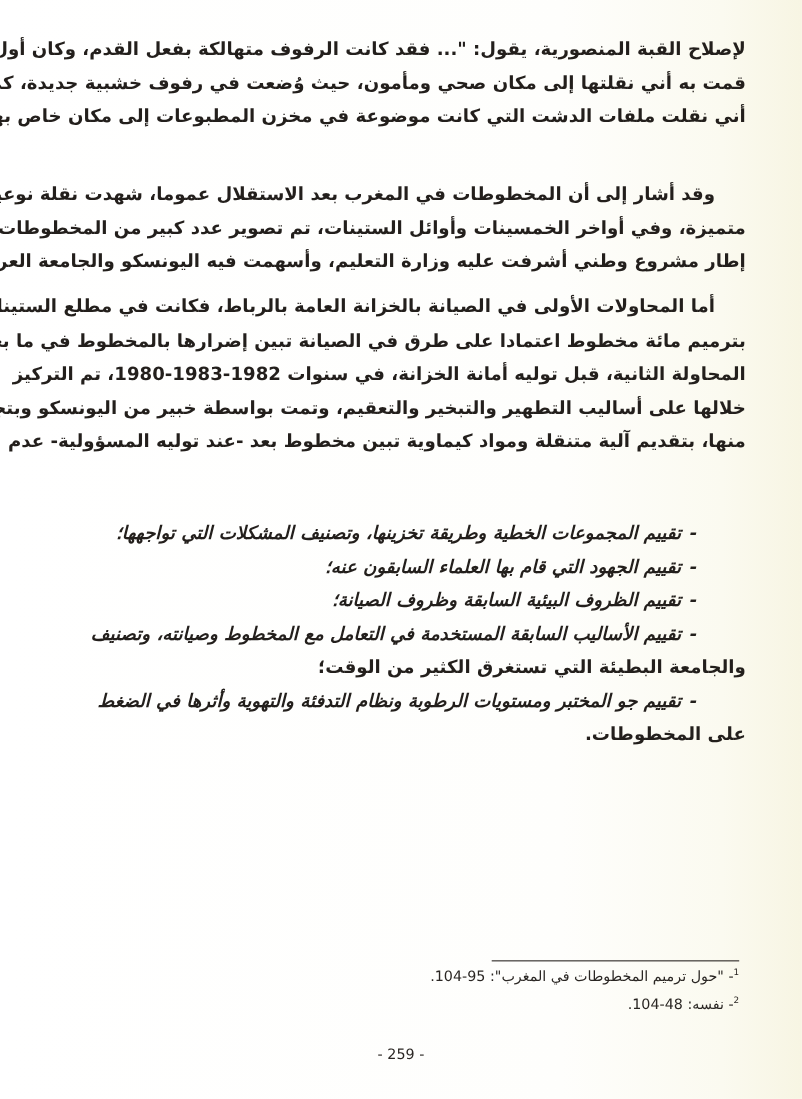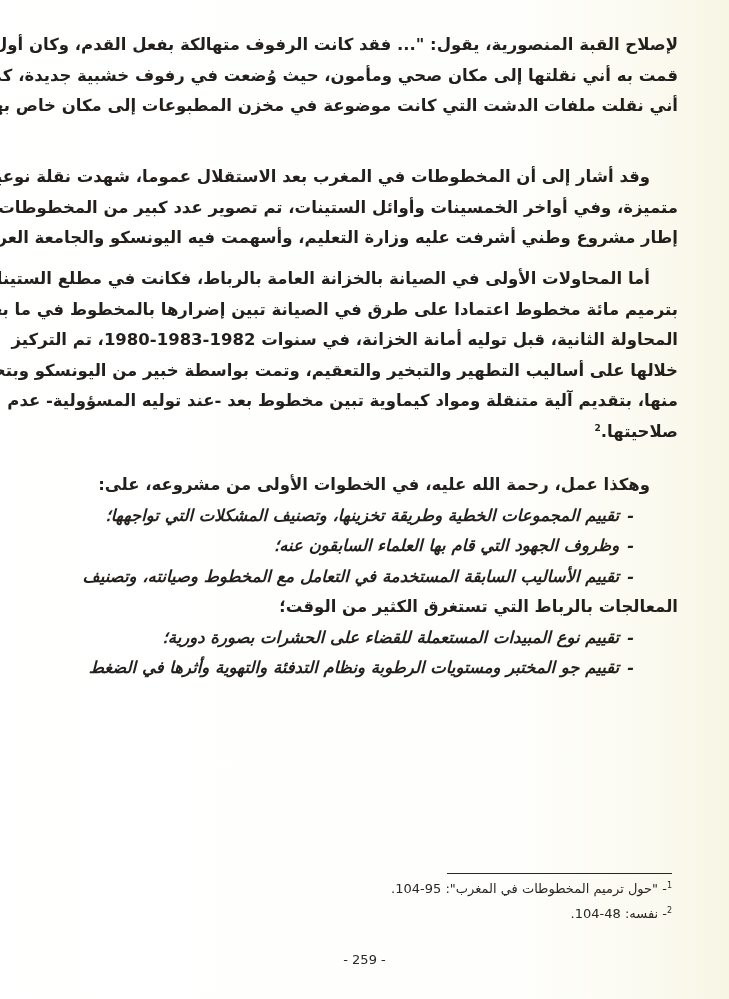--- a/index.html
+++ b/index.html
@@ -126,37 +126,36 @@
     <span class="p-line">متميزة، وفي أواخر الخمسينات وأوائل الستينات، تم تصوير عدد كبير من المخطوطات في</span>
     <span class="p-line last">إطار مشروع وطني أشرفت عليه وزارة التعليم، وأسهمت فيه اليونسكو والجامعة العربية.</span>
   </div>
 
   <div class="text-block p3">
     <span class="p-line indent">أما المحاولات الأولى في الصيانة بالخزانة العامة بالرباط، فكانت في مطلع الستينات</span>
     <span class="p-line">بترميم مائة مخطوط اعتمادا على طرق في الصيانة تبين إضرارها بالمخطوط في ما بعد، وأما</span>
     <span class="p-line">المحاولة الثانية، قبل توليه أمانة الخزانة، في سنوات 1982-1983-1980، تم التركيز</span>
     <span class="p-line">خلالها على أساليب التطهير والتبخير والتعقيم، وتمت بواسطة خبير من اليونسكو وبتجهيز</span>
     <span class="p-line">منها، بتقديم آلية متنقلة ومواد كيماوية تبين مخطوط بعد -عند توليه المسؤولية- عدم</span>
-    <span class="p-line last"><span>صلاحيتها.</span><sup>2</sup></span>
   </div>
 
   <div class="text-block p4">
-    <span class="p-line last indent">وهكذا عمل، رحمة الله عليه، في الخطوات الأولى من مشروعه، على:</span>
 
     <span class="item"><span class="dash">-</span><span>تقييم المجموعات الخطية وطريقة تخزينها، وتصنيف المشكلات التي تواجهها؛</span></span>
 
-    <span class="item"><span class="dash">-</span><span>وظروف الجهود التي قام بها العلماء السابقون عنه؛</span></span>
+    <span class="item"><span class="dash">-</span><span>تقييم الجهود التي قام بها العلماء السابقون عنه؛</span></span>
+
+    <span class="item"><span class="dash">-</span><span>تقييم الظروف البيئية السابقة وظروف الصيانة؛</span></span>
+
+    <span class="item wrap"><span class="dash">-</span><span>تقييم الأساليب السابقة المستخدمة في التعامل مع المخطوط وصيانته، وتصنيف</span></span>
+    <span class="cont-line">والجامعة البطيئة التي تستغرق الكثير من الوقت؛</span>
 
 
-    <span class="item wrap"><span class="dash">-</span><span>تقييم الأساليب السابقة المستخدمة في التعامل مع المخطوط وصيانته، وتصنيف</span></span>
-    <span class="cont-line">المعالجات بالرباط التي تستغرق الكثير من الوقت؛</span>
-
-    <span class="item"><span class="dash">-</span><span>تقييم نوع المبيدات المستعملة للقضاء على الحشرات بصورة دورية؛</span></span>
-
     <span class="item wrap"><span class="dash">-</span><span>تقييم جو المختبر ومستويات الرطوبة ونظام التدفئة والتهوية وأثرها في الضغط</span></span>
+    <span class="cont-line">على المخطوطات.</span>
   </div>
 
   <div class="footnote-rule"></div>
   <div class="footnotes">
     <div class="footnote"><sup>1</sup><span>- "حول ترميم المخطوطات في المغرب": 95-104.</span></div>
     <div class="footnote"><sup>2</sup><span>- نفسه: 48-104.</span></div>
   </div>
 
   <div class="page-number">- 259 -</div>
 </div>

